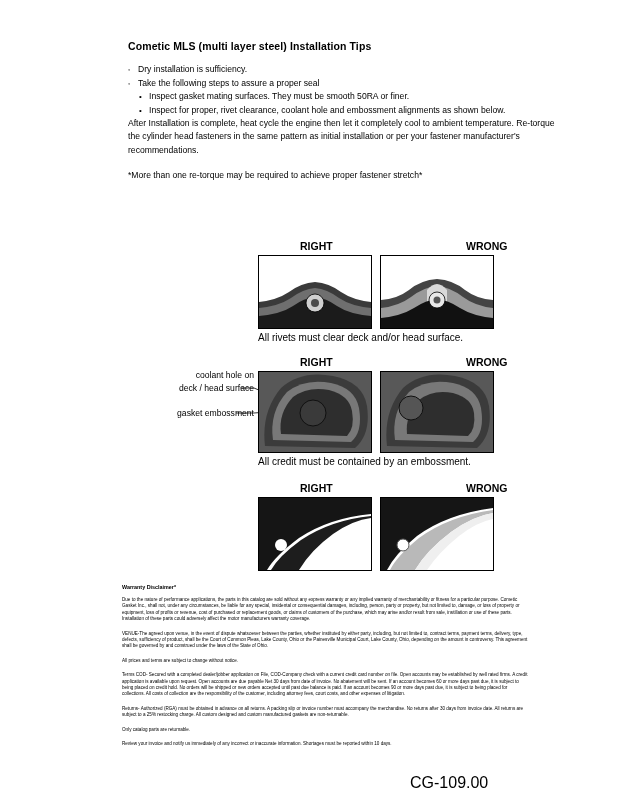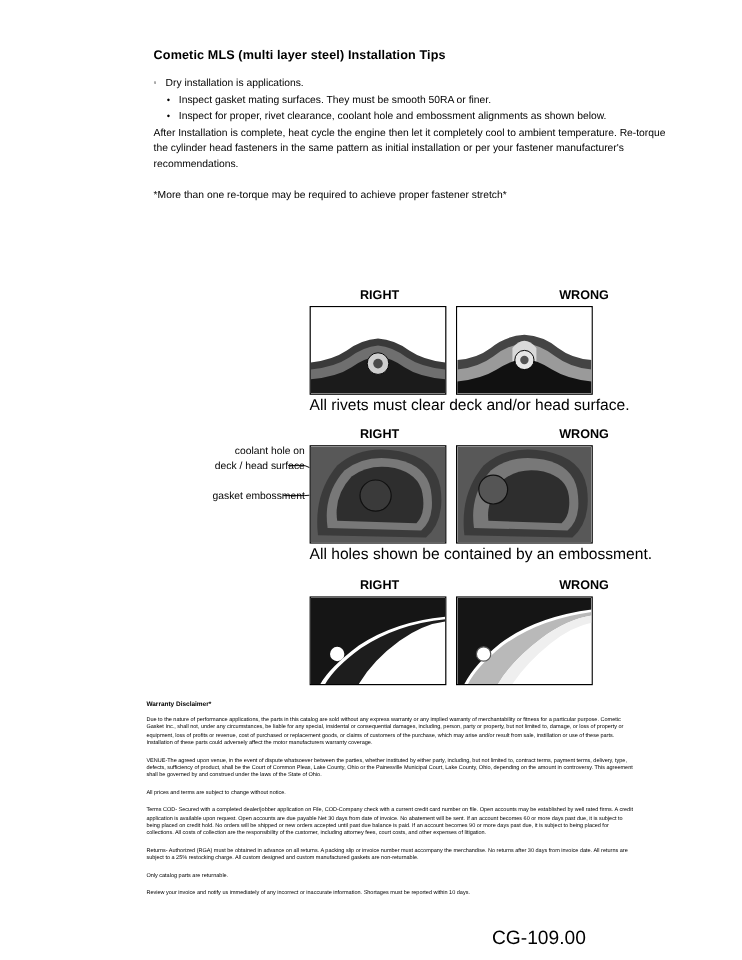--- a/index.html
+++ b/index.html
@@ -115,21 +115,21 @@
   .panel {
     width: 112px;
     height: 72px;
     border: 1px solid #000;
     position: relative;
     overflow: hidden;
     background: #ffffff;
   }
   .panel.tall { height: 80px; }
   .caption {
-    font-size: 13px;
+    font-size: 10px;
     margin: 3px 0 0 130px;
     line-height: 12px;
   }
   .callouts {
     position: absolute;
     left: 0;
     top: 0;
     width: 130px;
   }
   .callout {
@@ -170,21 +170,22 @@
 </style>
 </head>
 <body>
 
 <div class="page">
 
   <div class="content">
     <h1 class="title">Cometic MLS (multi layer steel) Installation Tips</h1>
 
     <ul class="bullets">
-      <li><span class="mk">◦</span><span>Dry installation is applications.</span></li>
+      <li><span class="mk">◦</span><span>Dry installation is sufficiency.</span></li>
+      <li><span class="mk">◦</span><span>Take the following steps to assure a proper seal</span></li>
     </ul>
 
     <ul class="sub">
       <li><span class="mk">•</span><span>Inspect gasket mating surfaces.  They must be smooth 50RA or finer.</span></li>
       <li><span class="mk">•</span><span>Inspect for proper, rivet clearance, coolant hole and embossment alignments as shown below.</span></li>
     </ul>
 
     <p class="para">After Installation is complete, heat cycle the engine then let it completely cool to ambient temperature. Re-torque the cylinder head fasteners in the same pattern as initial installation or per your fastener manufacturer's recommendations.</p>
     <p class="para last">*More than one re-torque may be required to achieve proper fastener stretch*</p>
   </div>
@@ -251,21 +252,21 @@
         <div class="panel tall">
           <svg width="112" height="80" viewBox="0 0 112 80">
             <rect x="0" y="0" width="112" height="80" fill="#585858"></rect>
             <path d="M6 74 Q2 40 22 16 Q42 -2 74 4 Q104 10 108 34 Q112 62 96 76 Z" fill="#3b3b3b"></path>
             <path d="M14 68 Q10 40 28 20 Q46 6 72 11 Q96 16 100 36 Q104 60 92 70 Z" fill="#787878"></path>
             <path d="M26 62 Q24 43 38 28 Q52 17 72 21 Q91 26 93 41 Q95 57 87 64 Z" fill="#2e2e2e"></path>
             <circle cx="30" cy="36" r="12" fill="#555" stroke="#101010" stroke-width="1"></circle>
           </svg>
         </div>
       </div>
-      <div class="caption">All holes shown be contained by an embossment.</div>
+      <div class="caption">All credit must be contained by an embossment.</div>
     </div>
 
     <div class="fig-row" style="margin-top:14px;">
       <div class="fig-labels">
         <span class="lbl-right">RIGHT</span>
         <span class="lbl-wrong">WRONG</span>
       </div>
       <div class="panels">
         <div class="panel">
           <svg width="112" height="72" viewBox="0 0 112 72">

